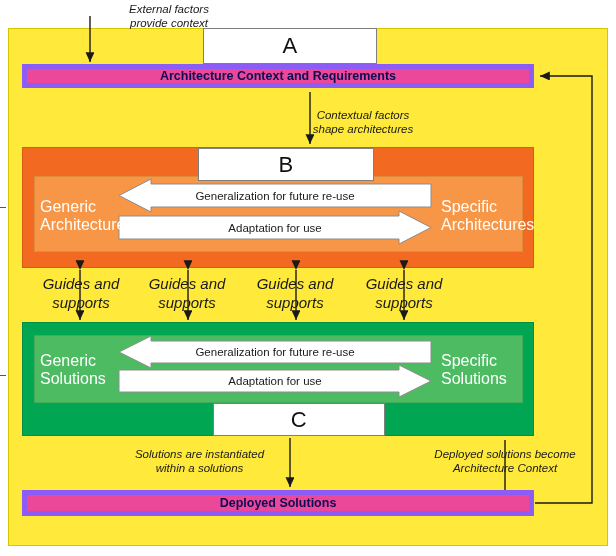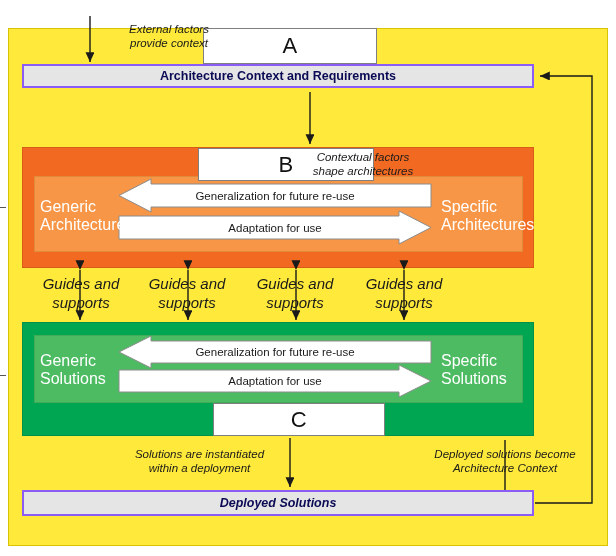--- a/index.html
+++ b/index.html
@@ -61,31 +61,31 @@
     align-items: center;
     justify-content: center;
     letter-spacing: 0.5px;
   }
   .box-a { left: 203px; top: 28px; width: 174px; height: 36px; }
   .box-b { left: 198px; top: 148px; width: 176px; height: 33px; }
   .box-c { left: 213px; top: 403px; width: 172px; height: 33px; }
 
   
   .pale-bar {
-    background: #e5e5e5;
-    border: 2px solid #8b5cf6;
+    background: #ec4899;
+    border: 5px solid #8b5cf6;
     display: flex;
     align-items: center;
     justify-content: center;
     font-size: 12.5px;
     font-weight: bold;
     color: #0a0a55;
   }
   .bar-context { left: 22px; top: 64px; width: 512px; height: 24px; }
-  .bar-deployed { left: 22px; top: 490px; width: 512px; height: 26px; font-style: italic; }
+  .bar-deployed { left: 22px; top: 490px; width: 512px; height: 26px; }
 
   
   .side-label {
     font-size: 16px;
     color: #ffffff;
     line-height: 1.15;
     text-align: left;
   }
   .lbl-generic-arch { left: 40px; top: 198px; width: 86px; }
   .lbl-specific-arch { left: 441px; top: 198px; width: 86px; }
@@ -103,22 +103,22 @@
   .ar-gen-sol { left: 119px; top: 341px; width: 312px; height: 22px; }
   .ar-adapt-sol { left: 119px; top: 370px; width: 312px; height: 22px; }
 
   
   .annot {
     font-style: italic;
     font-size: 11.5px;
     color: #1a1a1a;
     line-height: 1.25;
   }
-  .an-external { left: 104px; top: 2px; width: 130px; text-align: center; margin-top: 20px; }
-  .an-contextual { left: 288px; top: 108px; width: 150px; text-align: center; margin-top: 42px; }
+  .an-external { left: 104px; top: 2px; width: 130px; text-align: center; }
+  .an-contextual { left: 288px; top: 108px; width: 150px; text-align: center; }
   .an-instantiated { left: 112px; top: 447px; width: 175px; text-align: center; }
   .an-deployed { left: 415px; top: 447px; width: 180px; text-align: center; }
 
   .guides {
     font-style: italic;
     font-size: 15px;
     color: #1a1a1a;
     line-height: 1.25;
     text-align: center;
     width: 96px;
@@ -219,21 +219,21 @@
   </div>
   <div class="abs ar-adapt-sol">
     <div class="arrow-text">Adaptation for use</div>
   </div>
 
   <div class="abs annot an-external" style="white-space:pre-line;">External factors
 provide context</div>
   <div class="abs annot an-contextual" style="white-space:pre-line;">Contextual factors
 shape architectures</div>
   <div class="abs annot an-instantiated" style="white-space:pre-line;">Solutions are instantiated
-within a deployment</div>
+within a solutions</div>
   <div class="abs annot an-deployed" style="white-space:pre-line;">Deployed solutions become
 Architecture Context</div>
 
   <div class="abs guides g1" style="white-space:pre-line;">Guides and
 supports</div>
   <div class="abs guides g2" style="white-space:pre-line;">Guides and
 supports</div>
   <div class="abs guides g3" style="white-space:pre-line;">Guides and
 supports</div>
   <div class="abs guides g4" style="white-space:pre-line;">Guides and

